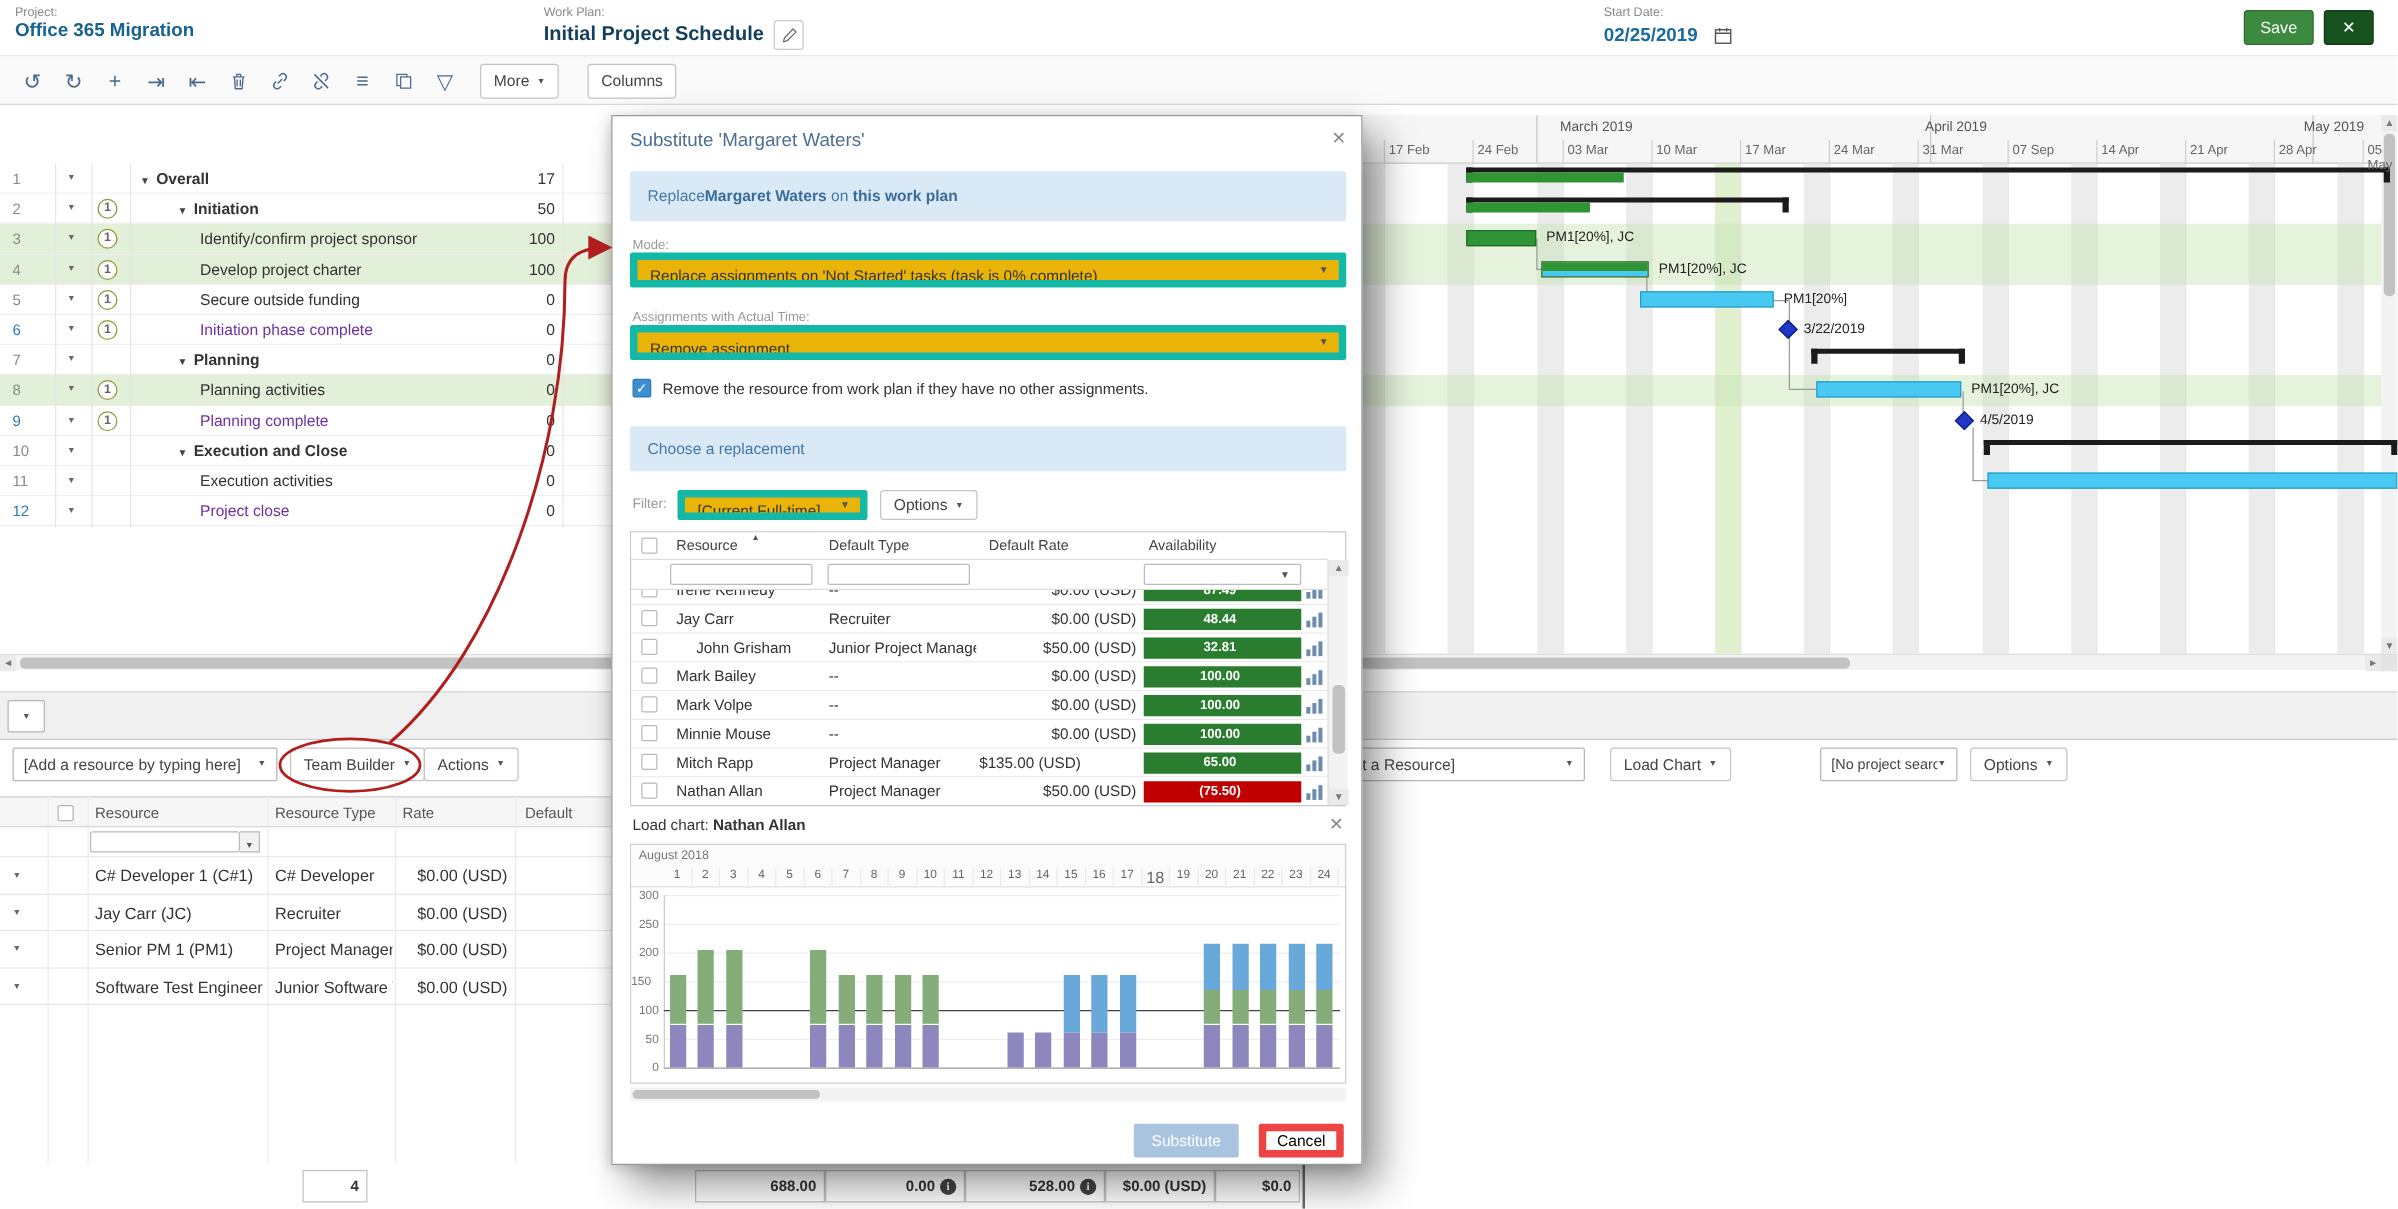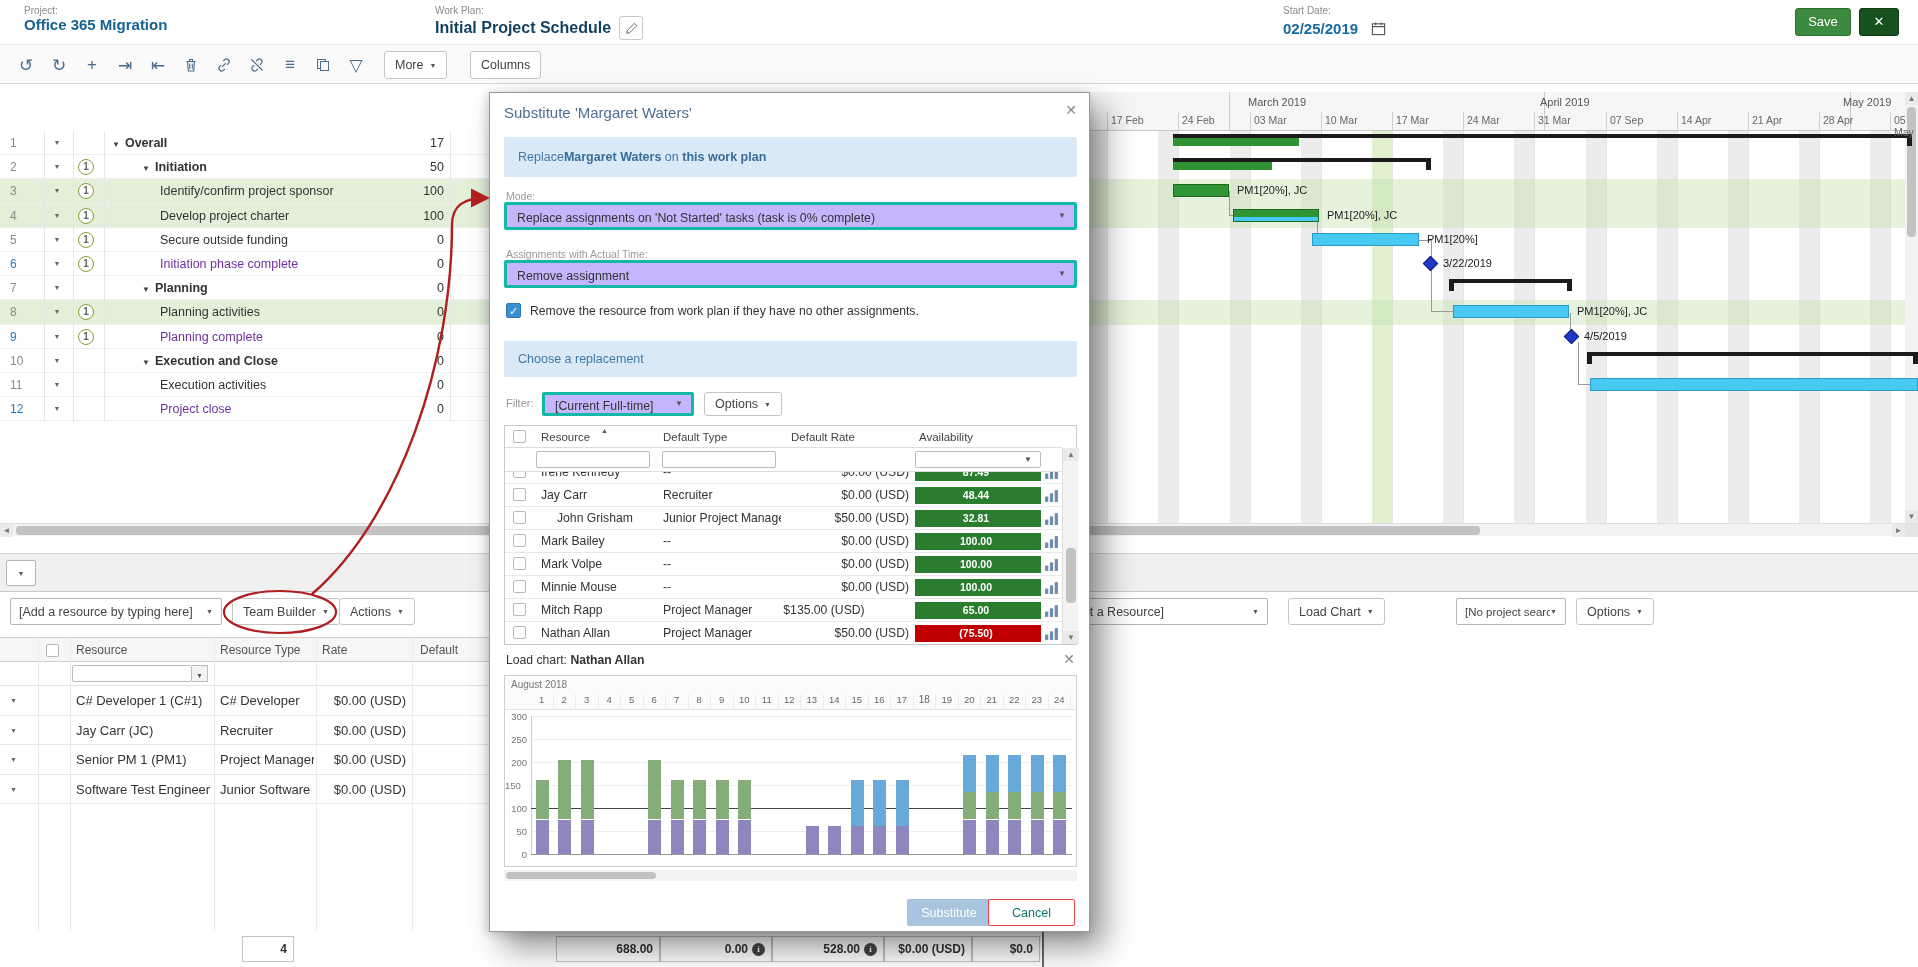--- a/index.html
+++ b/index.html
@@ -59,42 +59,42 @@
 .totcell{top:936px;height:26px;border:1px solid #c2c2c2;background:#fff;font-weight:bold;font-size:12px;display:flex;align-items:center;justify-content:flex-end;gap:4px;padding:0 6px}
 .infoicon{width:13px;height:13px;border-radius:50%;background:#444;color:#fff;font-size:9px;font-weight:bold;text-align:center;line-height:13px;font-family:"Liberation Serif",serif}
 .splitter{left:1042px;top:553px;width:2px;height:414px;background:#6b6b6b;z-index:3}
 
 .modal{left:489px;top:92px;width:601px;height:840px;background:#fff;border:1px solid #999;box-shadow:14px 16px 30px rgba(0,0,0,.42),-2px 2px 10px rgba(0,0,0,.18);z-index:40}
 .mtitle{left:14px;top:11px;font-size:15px;color:#4d6f91}
 .mclose{color:#888;font-size:14px}
 .bluebar{left:14px;width:573px;background:#d9e9f6;color:#4279a7;font-size:12.5px;display:flex;align-items:center;padding:0 14px;border-radius:2px}
 .bluebar b{color:#3a6d99}
 .mlbl{font-size:10.5px;color:#999}
-.mselect{left:14px;width:573px;height:28px;background:#c4b5fd;border:3px solid #14b8a6;border-radius:2px;font-size:12.3px;line-height:26px;padding:0 24px 0 10px;color:#333;white-space:nowrap;overflow:hidden}
+.mselect{left:14px;width:573px;height:28px;background:#eab308;border:6px solid #14b8a6;border-radius:2px;font-size:12.3px;line-height:26px;padding:0 24px 0 10px;color:#333;white-space:nowrap;overflow:hidden}
 .scaret{right:8px;top:0;height:100%;display:flex;align-items:center;font-size:8px;color:#555;position:absolute}
 .mcheck{width:15px;height:15px;background:#3d8fd1;border-radius:2px;color:#fff;font-size:11px;text-align:center;line-height:15px;border:1px solid #2d77b5}
 .mtable{left:14px;top:332px;width:573px;height:220px;border:1px solid #c9c9c9;background:#fff}
 .mth{top:0;height:22px;line-height:22px;font-size:11.5px;color:#444}
 .minput{position:absolute;height:17px;width:114px;border:1px solid #bbb;border-radius:2px;font-size:11px;padding:0 4px;font-family:"Liberation Sans",sans-serif}
 .mrow{left:0;width:557px;height:23px;border-bottom:1px solid #e9e9e9;background:#fff}
 .mcb{left:8px;top:4px;width:13px;height:13px;border:1px solid #b9b9b9;border-radius:2px;background:#fff}
 .mcell{top:0;height:23px;line-height:23px;font-size:12.2px;white-space:nowrap;overflow:hidden}
 .availbar{left:410px;top:3px;width:126px;height:17px;line-height:17px;color:#fff;font-size:10.5px;font-weight:bold;text-align:center;padding-right:4px}
 .availbar.ok{background:#2a7d2e}
 .availbar.over{background:#c00000}
 .lcbox{left:14px;top:582px;width:573px;height:192px;border:1px solid #cfcfcf;background:#fff}
 .footbtn{top:806px;height:27px;border-radius:2px;font-size:12.5px;display:flex;align-items:center;justify-content:center}
 
 #annot{left:0;top:0;z-index:50;pointer-events:none}
 </style>
 </head>
 <body>
 
 <div class="abs topbar">
-  <div class="abs" style="left:24px;top:5px">
+  <div class="abs" style="left:12px;top:5px">
     <div class="hlabel">Project:</div>
     <div class="hvalue proj">Office 365 Migration</div>
   </div>
   <div class="abs" style="left:435px;top:5px">
     <div class="hlabel">Work Plan:</div>
     <div style="display:flex;align-items:center;gap:8px">
       <div class="hvalue plan">Initial Project Schedule</div>
       <div class="iconbtn">
         <svg width="13" height="13" viewBox="0 0 16 16">
             <path d="M11.5 1.5l3 3-8.5 8.5-3.8 1 1-3.8z" fill="none" stroke="#666" stroke-width="1.2"></path>
@@ -654,21 +654,21 @@
         <div class="abs" style="left:183.5px;top:18px;width:22.5px;text-align:center;font-size:9.5px;color:#666;border-right:1px solid #ececec;height:16px">8</div>
         <div class="abs" style="left:206px;top:18px;width:22.5px;text-align:center;font-size:9.5px;color:#666;border-right:1px solid #ececec;height:16px">9</div>
         <div class="abs" style="left:228.5px;top:18px;width:22.5px;text-align:center;font-size:9.5px;color:#666;border-right:1px solid #ececec;height:16px">10</div>
         <div class="abs" style="left:251px;top:18px;width:22.5px;text-align:center;font-size:9.5px;color:#666;border-right:1px solid #ececec;height:16px">11</div>
         <div class="abs" style="left:273.5px;top:18px;width:22.5px;text-align:center;font-size:9.5px;color:#666;border-right:1px solid #ececec;height:16px">12</div>
         <div class="abs" style="left:296px;top:18px;width:22.5px;text-align:center;font-size:9.5px;color:#666;border-right:1px solid #ececec;height:16px">13</div>
         <div class="abs" style="left:318.5px;top:18px;width:22.5px;text-align:center;font-size:9.5px;color:#666;border-right:1px solid #ececec;height:16px">14</div>
         <div class="abs" style="left:341px;top:18px;width:22.5px;text-align:center;font-size:9.5px;color:#666;border-right:1px solid #ececec;height:16px">15</div>
         <div class="abs" style="left:363.5px;top:18px;width:22.5px;text-align:center;font-size:9.5px;color:#666;border-right:1px solid #ececec;height:16px">16</div>
         <div class="abs" style="left:386px;top:18px;width:22.5px;text-align:center;font-size:9.5px;color:#666;border-right:1px solid #ececec;height:16px">17</div>
-        <div class="abs" style="left:408.5px;top:18px;width:22.5px;text-align:center;font-size:10px;color:#666;border-right:1px solid #ececec;height:16px">18</div>
+        <div class="abs" style="left:408.5px;top:18px;width:22.5px;text-align:center;font-size:13px;color:#666;border-right:1px solid #ececec;height:16px">18</div>
         <div class="abs" style="left:431px;top:18px;width:22.5px;text-align:center;font-size:9.5px;color:#666;border-right:1px solid #ececec;height:16px">19</div>
         <div class="abs" style="left:453.5px;top:18px;width:22.5px;text-align:center;font-size:9.5px;color:#666;border-right:1px solid #ececec;height:16px">20</div>
         <div class="abs" style="left:476px;top:18px;width:22.5px;text-align:center;font-size:9.5px;color:#666;border-right:1px solid #ececec;height:16px">21</div>
         <div class="abs" style="left:498.5px;top:18px;width:22.5px;text-align:center;font-size:9.5px;color:#666;border-right:1px solid #ececec;height:16px">22</div>
         <div class="abs" style="left:521px;top:18px;width:22.5px;text-align:center;font-size:9.5px;color:#666;border-right:1px solid #ececec;height:16px">23</div>
         <div class="abs" style="left:543.5px;top:18px;width:22.5px;text-align:center;font-size:9.5px;color:#666;border-right:1px solid #ececec;height:16px">24</div>
       </div>
       <div class="abs" style="left:0;top:173px;width:22px;text-align:right;font-size:9.5px;color:#777">0</div>
       <div class="abs" style="left:0;top:150px;width:22px;text-align:right;font-size:9.5px;color:#777">50</div>
       <div class="abs" style="left:26px;top:155px;width:541px;height:1px;background:#eee"></div>
@@ -723,21 +723,21 @@
       <div class="abs" style="left:525.5px;top:79.1px;width:13px;height:36.800000000000004px;background:#68a9d9"></div>
       <div class="abs" style="left:548px;top:143.5px;width:13px;height:34.5px;background:#8d87bd"></div>
       <div class="abs" style="left:548px;top:115.9px;width:13px;height:27.6px;background:#85ad79"></div>
       <div class="abs" style="left:548px;top:79.1px;width:13px;height:36.800000000000004px;background:#68a9d9"></div>
     </div>
   <div class="abs sb-track" style="left:14px;top:777px;width:573px;height:11px">
     <div class="abs sb-thumb" style="left:2px;top:2px;width:150px;height:7px"></div>
   </div>
 
   <div class="abs footbtn" style="right:98px;width:84px;background:#a9c4de;color:#fff">Substitute</div>
-  <div class="abs footbtn" style="right:14px;width:87px;background:#fff;border:1px solid #ef4444;color:#0f766e">Cancel</div>
+  <div class="abs footbtn" style="right:14px;width:68px;background:#fff;border:6px solid #ef4444;color:#000000">Cancel</div>
 </div>
 
 <svg id="annot" class="abs" width="1918" height="967" viewBox="0 0 1918 967">
   <defs>
     <marker id="arr" viewBox="0 0 10 10" refX="8" refY="5" markerWidth="8" markerHeight="8" orient="auto">
       <path d="M0 0 L10 5 L0 10 z" fill="#b01e1e"></path>
     </marker>
   </defs>
   <ellipse cx="280" cy="612" rx="56" ry="21" fill="none" stroke="#b01e1e" stroke-width="2.2"></ellipse>
   <path d="M312 594 C400 518 452 360 452 225 C452 206 463 198 486 198" fill="none" stroke="#b01e1e" stroke-width="2.4" marker-end="url(#arr)"></path>

